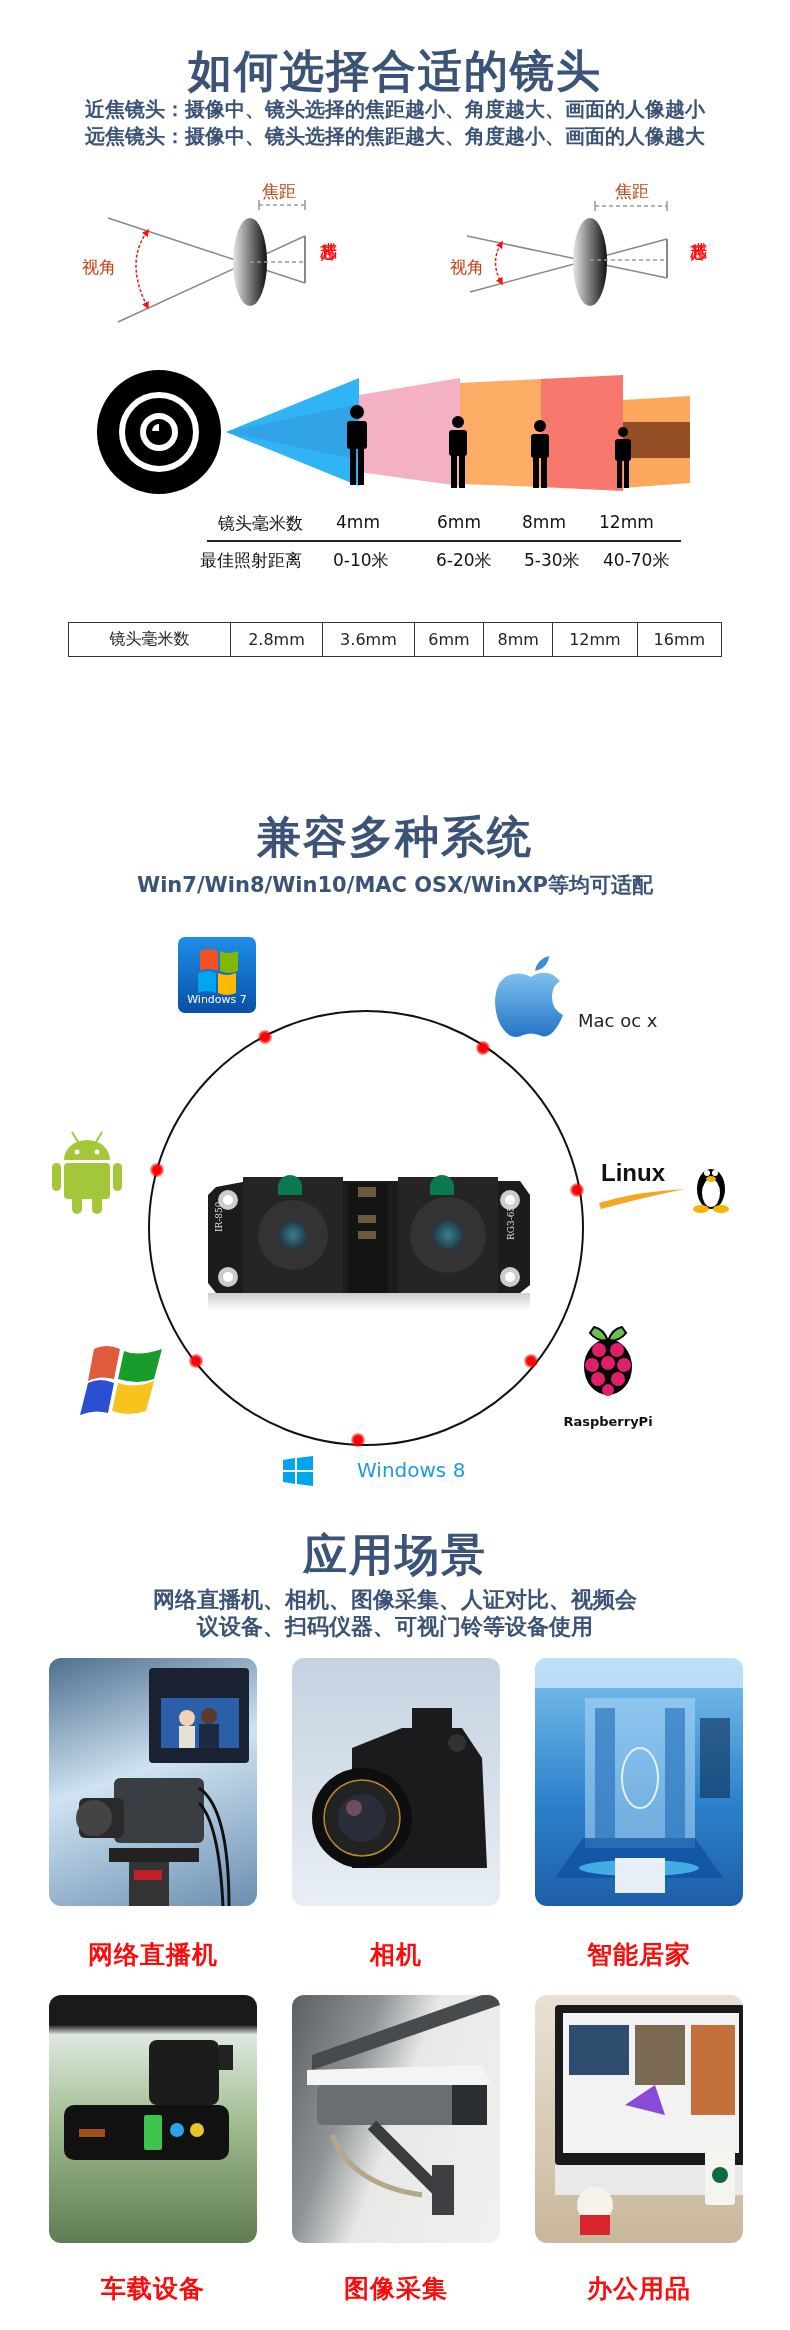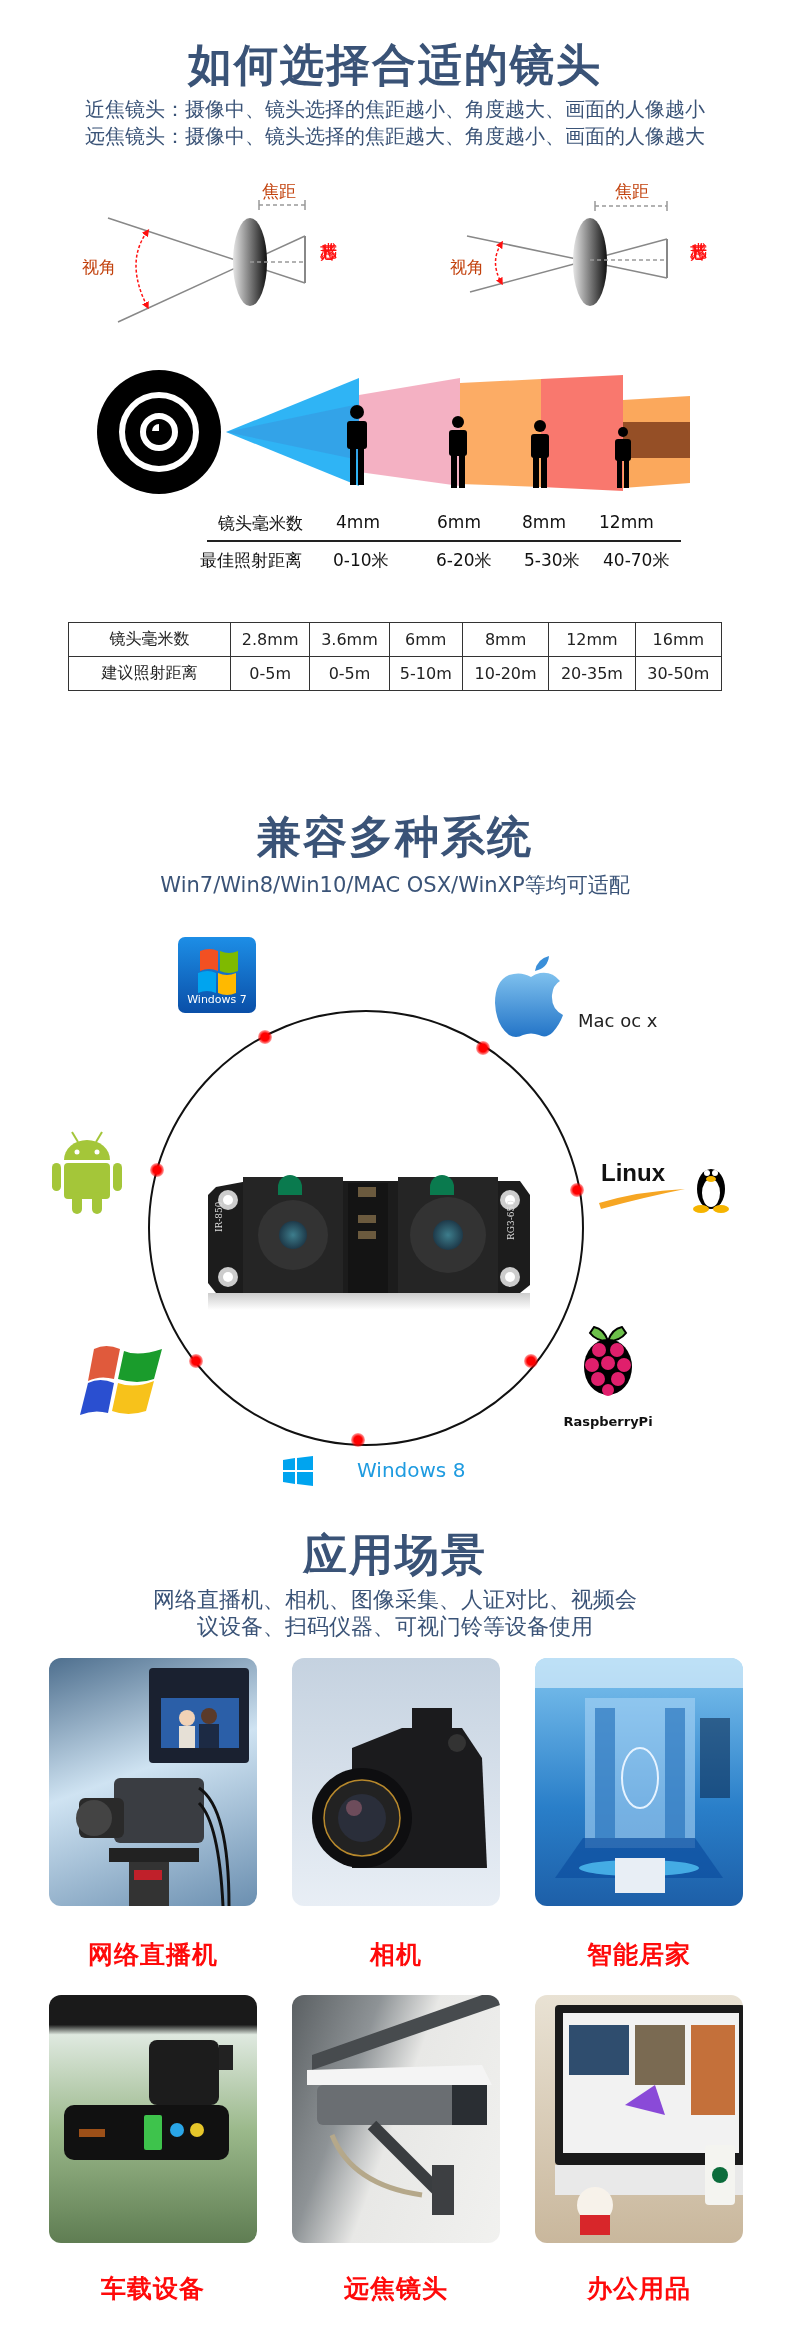--- a/index.html
+++ b/index.html
@@ -1,38 +1,38 @@
 <!DOCTYPE html>
 <html><head>
 <meta charset="utf-8">
 <style>
   * { box-sizing: border-box; margin: 0; padding: 0; }
   body { width: 790px; height: 2330px; background: #ffffff; position: relative; overflow: hidden;
          font-family: "DejaVu Sans", "Liberation Sans", sans-serif; color: #333; }
   .abs { position: absolute; }
   .navy { color: #3a5377; }
-  .center { text-align: center; left: 0; width: 790px; }
+  .center { text-align: center; left: 0; width: 790px; font-weight: bold; }
   .h1 { font-size: 44px; font-weight: bold; letter-spacing: 2px; line-height: 50px; }
   .sub { font-size: 20px; line-height: 26px; }
   .vlabel { writing-mode: vertical-rl; font-size: 17px; letter-spacing: 1px; color: #ff1010; }
   .lbl { font-size: 17px; color: #c2410c; }
   .axislbl { font-size: 17px; color: #111; white-space: nowrap; }
   table.lens { position: absolute; left: 68px; top: 622px; width: 654px; border-collapse: collapse; font-size: 16px; color: #222; }
   table.lens td, table.lens th { border: 1.5px solid #333; text-align: center; height: 34px; padding: 0 2px; white-space: nowrap; }
   table.lens th { height: 46px; font-size: 24px; font-weight: bold; }
   table.lens td.rowhead { width: 162px; }
   .os-label { font-size: 18px; color: #222; }
   .card { position: absolute; width: 208px; height: 248px; border-radius: 12px; overflow: hidden; }
   .card-label { position: absolute; width: 260px; text-align: center; font-size: 25px; font-weight: bold; color: #ff0a0a; letter-spacing: 1px; }
   .dot { position: absolute; width: 14px; height: 14px; border-radius: 50%; background: radial-gradient(circle, #ff0000 40%, rgba(255,0,0,0.35) 70%, rgba(255,0,0,0) 100%); }
 </style>
 </head>
 <body>
 
-<div class="abs center navy h1" style="top:40px;">如何选择合适的镜头</div>
+<div class="abs center navy h1" style="top:46px;">如何选择合适的镜头</div>
 <div class="abs center navy sub" style="top:96px;">近焦镜头：摄像中、镜头选择的焦距越小、角度越大、画面的人像越小</div>
 <div class="abs center navy sub" style="top:123px;">远焦镜头：摄像中、镜头选择的焦距越大、角度越小、画面的人像越大</div>
 
 <div class="abs" style="left:0;top:160px;width:395px;height:180px;">
   <svg width="395" height="180">
     <defs>
       <linearGradient id="lensg" x1="0" x2="1" y1="0" y2="0">
         <stop offset="0" stop-color="#e6e6e6"></stop>
         <stop offset="1" stop-color="#111"></stop>
       </linearGradient>
@@ -135,29 +135,20 @@
 <table class="lens">
   <tbody>
   <tr>
     <td class="rowhead">镜头毫米数</td>
     <td>2.8mm</td>
     <td>3.6mm</td>
     <td>6mm</td>
     <td>8mm</td>
     <td>12mm</td>
     <td>16mm</td>
-  </tr>
-  <tr>
-    <td class="rowhead">建议照射距离</td>
-    <td>0-5m</td>
-    <td>0-5m</td>
-    <td>5-10m</td>
-    <td>10-20m</td>
-    <td>20-35m</td>
-    <td>30-50m</td>
   </tr>
 </tbody>
   </table>
 
 <div class="abs center navy h1" style="top:812px;">兼容多种系统</div>
 <div class="abs center navy sub" style="top:872px;font-size:21px;">Win7/Win8/Win10/MAC OSX/WinXP等均可适配</div>
 
 <div class="abs" style="left:148px;top:1010px;width:436px;height:436px;border:2px solid #111;border-radius:50%;"></div>
 <div class="dot" style="left:258px;top:1030px;"></div>
 <div class="dot" style="left:476px;top:1041px;"></div>
@@ -379,14 +370,14 @@
     <rect x="156" y="30" width="44" height="90" fill="#c4703a"></rect>
     <polygon points="90,110 120,90 130,120" fill="#8a4ad8"></polygon>
     <rect x="20" y="170" width="190" height="30" fill="#e9e9e9"></rect>
     <circle cx="60" cy="210" r="18" fill="#f7f2ea"></circle>
     <rect x="45" y="220" width="30" height="20" fill="#d8262a"></rect>
     <rect x="170" y="150" width="30" height="60" rx="4" fill="#f4f4f0"></rect>
     <circle cx="185" cy="180" r="8" fill="#0c6c3c"></circle>
   </svg>
 </div>
 <div class="card-label" style="left:23px;top:2272px;">车载设备</div>
-<div class="card-label" style="left:266px;top:2272px;">远焦镜头</div>
+<div class="card-label" style="left:266px;top:2272px;">图像采集</div>
 <div class="card-label" style="left:509px;top:2272px;">办公用品</div>
 
 </body></html>

